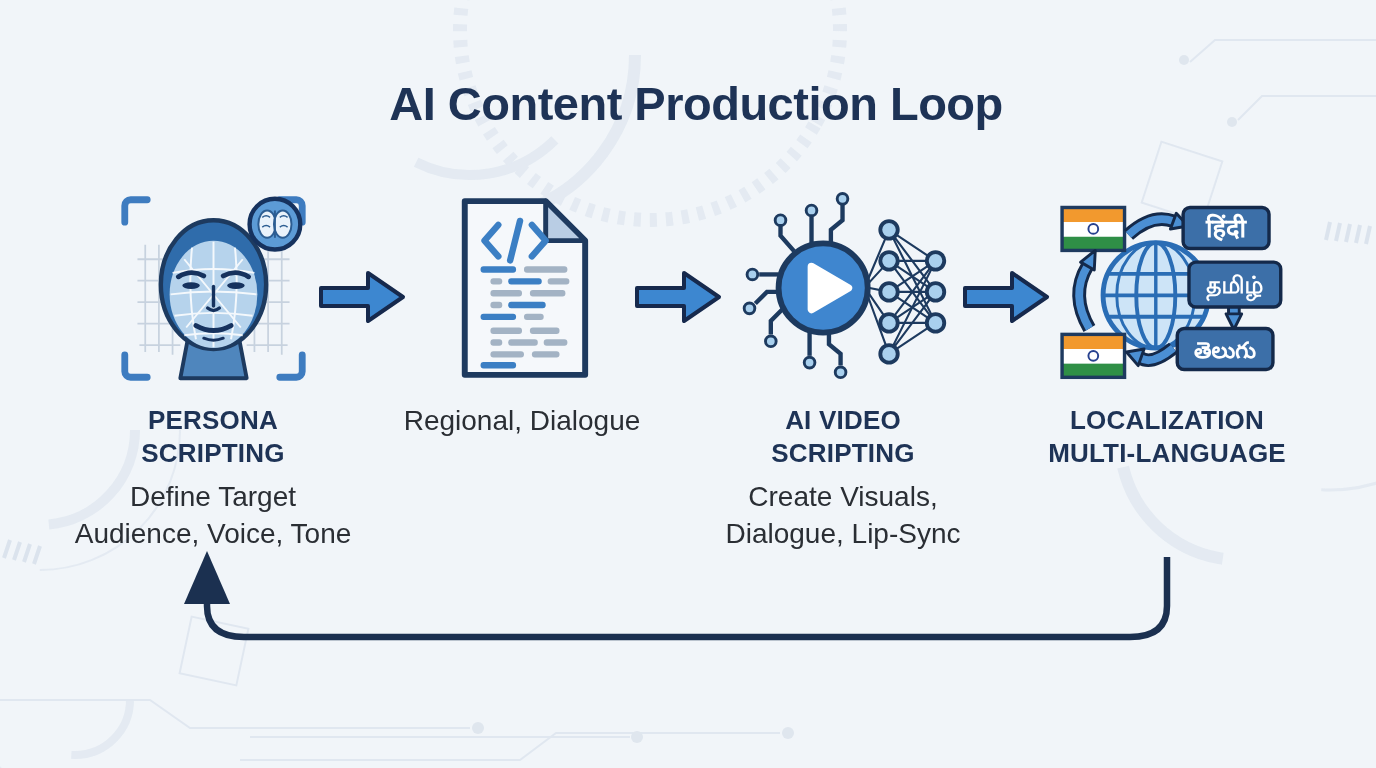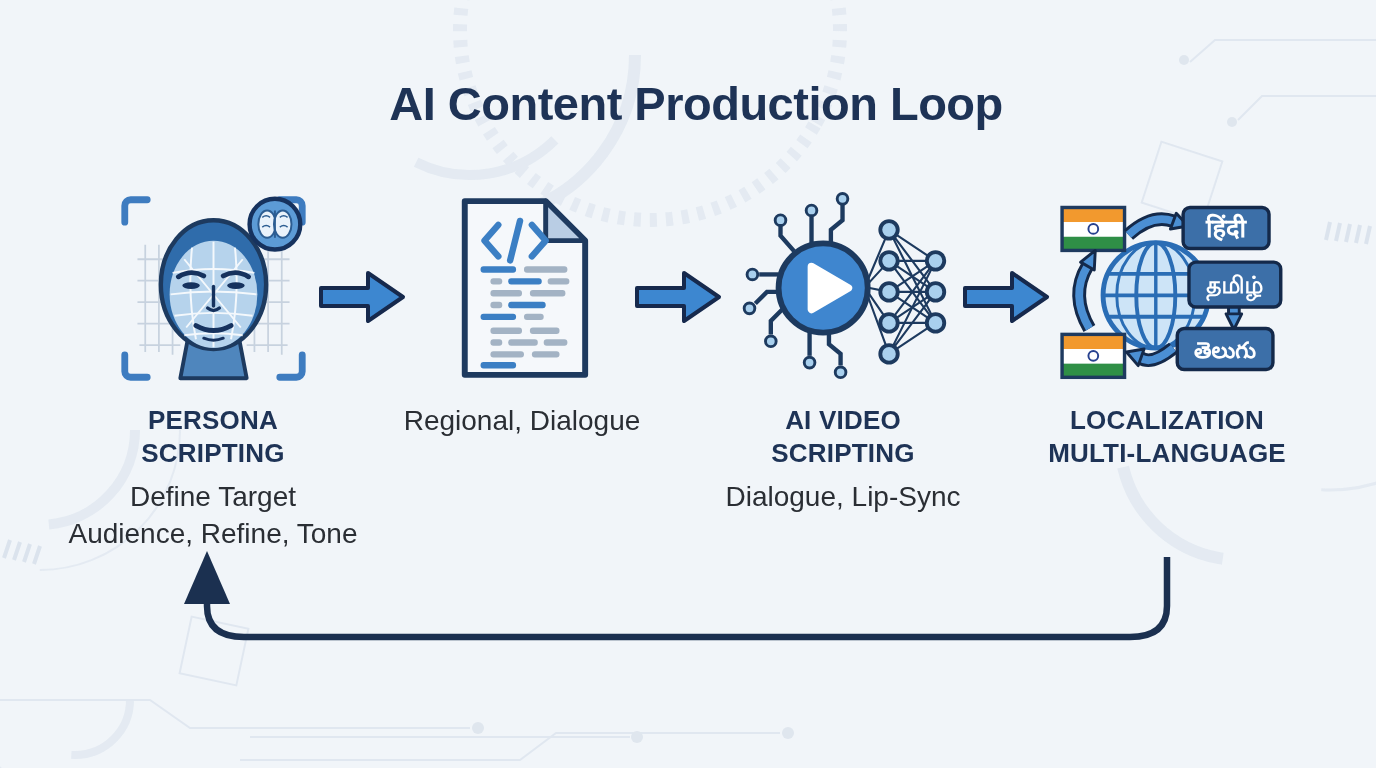--- a/index.html
+++ b/index.html
@@ -129,21 +129,21 @@
         </g>
       </g>
     </svg>
   </div>
   <div class="step-title">
     <span>PERSONA</span>
     <span>SCRIPTING</span>
   </div>
   <div class="step-desc">
     <span>Define Target</span>
-    <span>Audience, Refine, Tone</span>
+    <span>Audience, Voice, Tone</span>
   </div>
 </div>
 
 <svg class="flow-arrow flow-arrow-1" width="88" height="58" viewBox="0 0 88 58">
   <polygon points="3,20 50,20 50,5 85,29 50,53 50,38 3,38" fill="#3d87d0" stroke="#16294d" stroke-width="4" stroke-linejoin="round"></polygon>
 </svg>
 
 <div class="step step-col-2">
   <div class="icon-box">
     <svg width="150" height="190" viewBox="0 0 152 192">
@@ -233,20 +233,21 @@
           <circle cx="208" cy="104" r="9"></circle>
           <circle cx="208" cy="136" r="9"></circle>
       </g>
     </svg>
   </div>
   <div class="step-title">
     <span>AI VIDEO</span>
     <span>SCRIPTING</span>
   </div>
   <div class="step-desc">
+    <span>Create Visuals,</span>
     <span>Dialogue, Lip-Sync</span>
   </div>
 </div>
 
 <svg class="flow-arrow flow-arrow-3" width="88" height="58" viewBox="0 0 88 58">
   <polygon points="3,20 50,20 50,5 85,29 50,53 50,38 3,38" fill="#3d87d0" stroke="#16294d" stroke-width="4" stroke-linejoin="round"></polygon>
 </svg>
 
 <div class="step step-col-4">
   <div class="icon-box">

